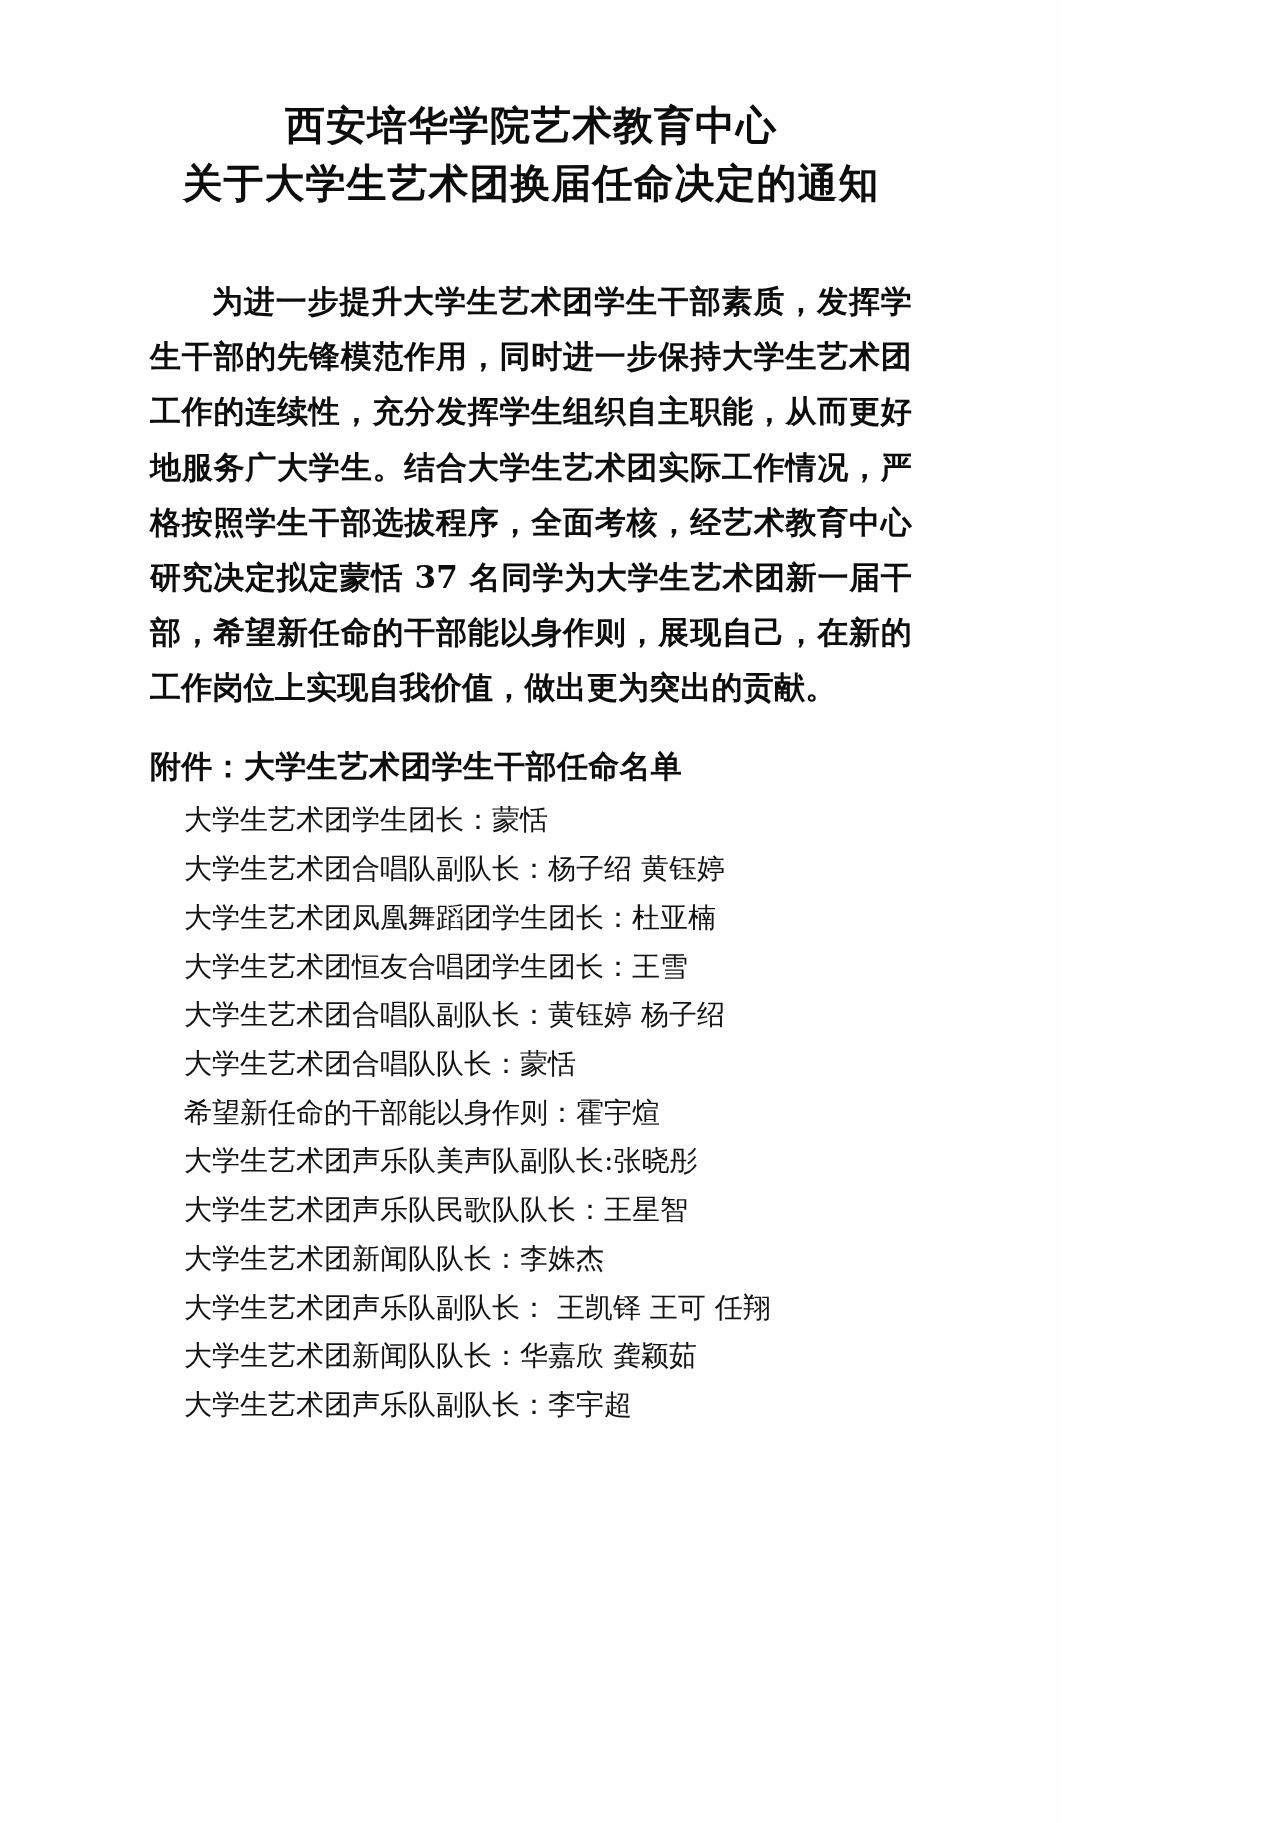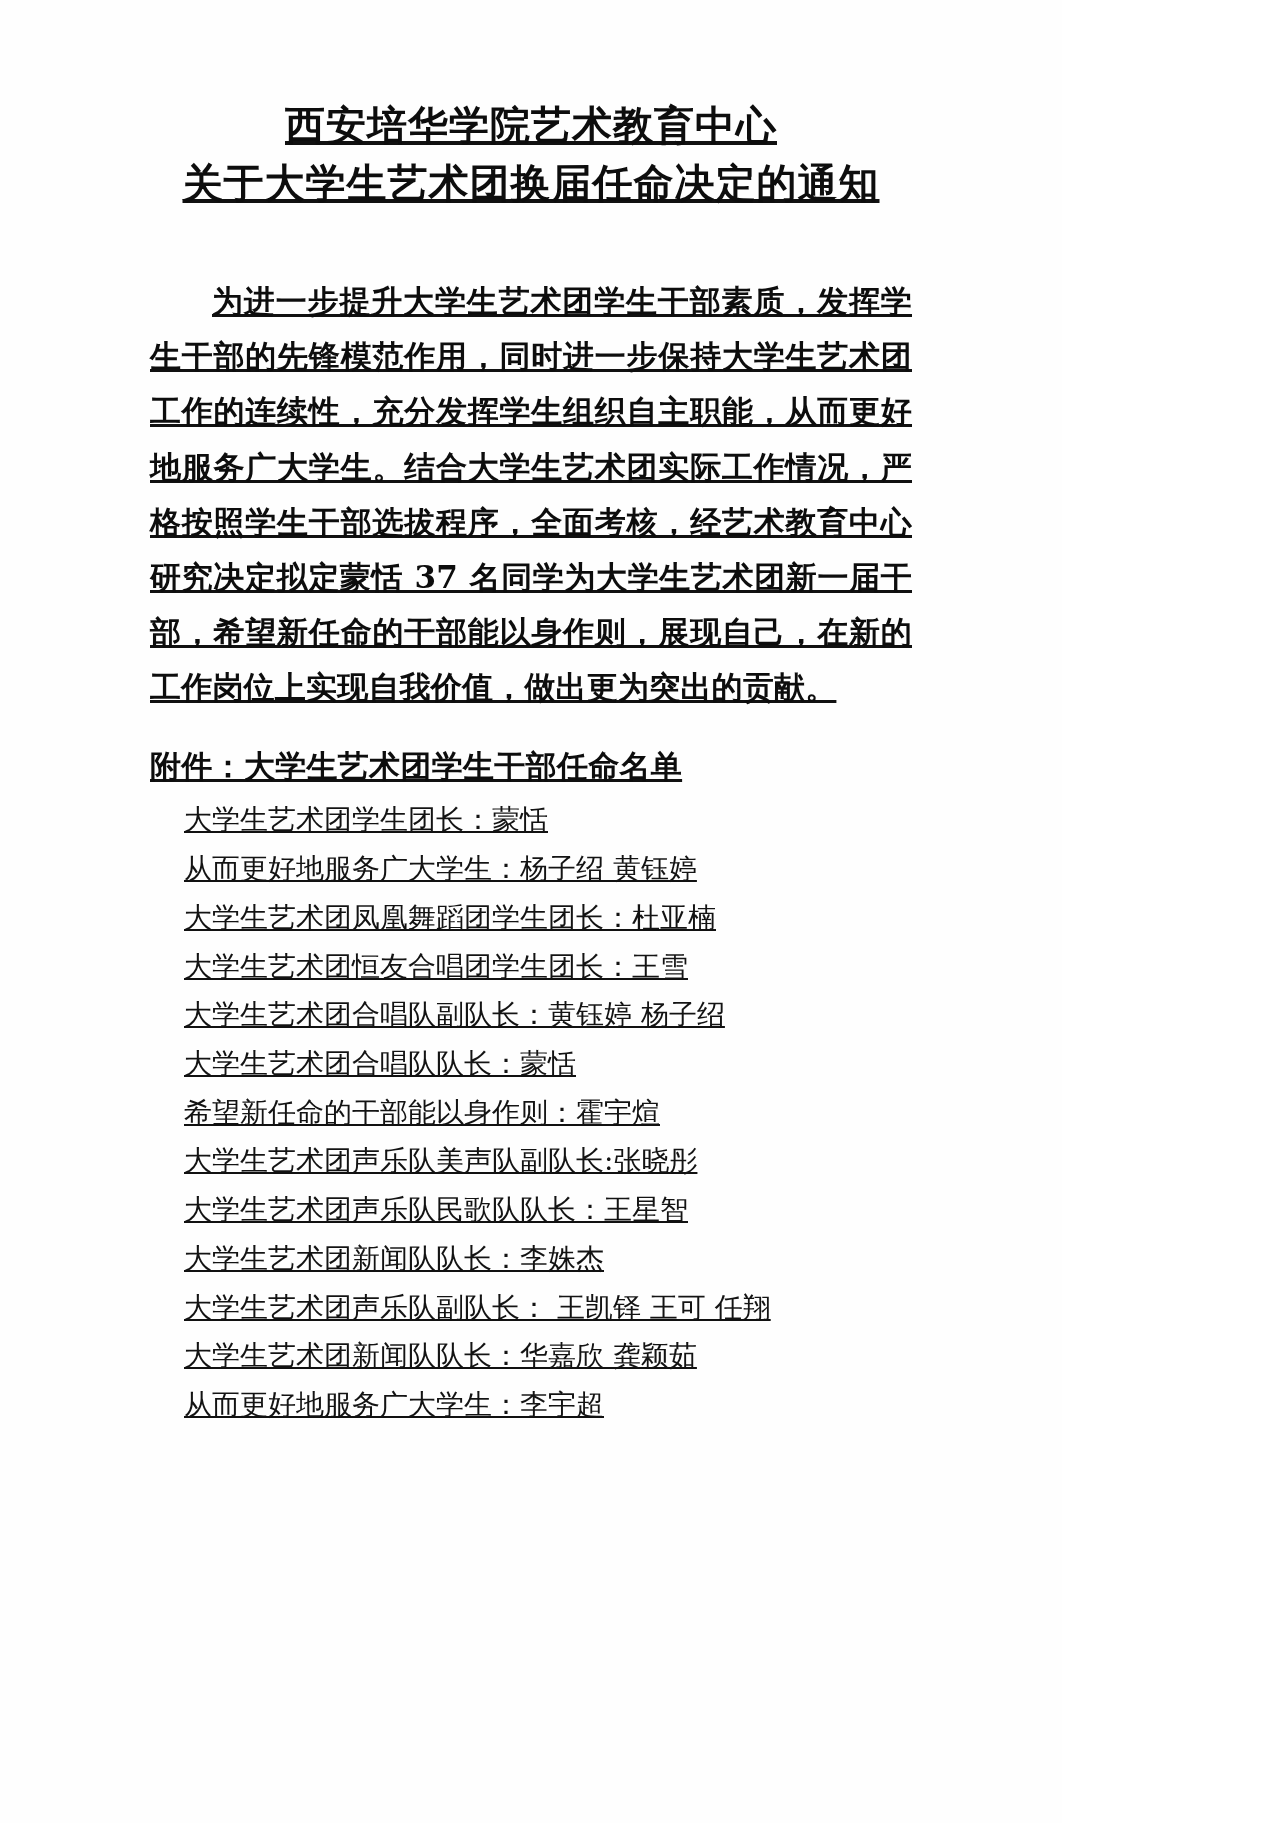--- a/index.html
+++ b/index.html
@@ -15,21 +15,20 @@
     position: relative;
     overflow: hidden;
   }
   .page {
     position: relative;
     width: 1062px;
     height: 1823px;
     box-sizing: border-box;
     padding: 96px 150px 0 150px;
     background: #fefefe;
-    text-decoration: underline;
   }
   .doc-title {
     text-align: center;
     font-size: 40px;
     font-weight: bold;
     line-height: 1.45;
     letter-spacing: 1px;
     color: #0d0d0d;
   }
   .doc-title .line2 {
@@ -84,27 +83,27 @@
     <span class="line2">关于大学生艺术团换届任命决定的通知</span>
   </div>
 
 
   <p class="body-text">为进一步提升大学生艺术团学生干部素质，发挥学生干部的先锋模范作用，同时进一步保持大学生艺术团工作的连续性，充分发挥学生组织自主职能，从而更好地服务广大学生。结合大学生艺术团实际工作情况，严格按照学生干部选拔程序，全面考核，经艺术教育中心研究决定拟定蒙恬 37 名同学为大学生艺术团新一届干部，希望新任命的干部能以身作则，展现自己，在新的工作岗位上实现自我价值，做出更为突出的贡献。</p>
 
   <div class="attachment-title">附件：大学生艺术团学生干部任命名单</div>
 
   <ul class="roster">
     <li>大学生艺术团学生团长：蒙恬</li>
-    <li>从而更好地服务广大学生：杨子绍 黄钰婷</li>
+    <li>大学生艺术团合唱队副队长：杨子绍 黄钰婷</li>
     <li>大学生艺术团凤凰舞蹈团学生团长：杜亚楠</li>
     <li>大学生艺术团恒友合唱团学生团长：王雪</li>
     <li>大学生艺术团合唱队副队长：黄钰婷 杨子绍</li>
     <li>大学生艺术团合唱队队长：蒙恬</li>
     <li>希望新任命的干部能以身作则：霍宇煊</li>
     <li>大学生艺术团声乐队美声队副队长:张晓彤</li>
     <li>大学生艺术团声乐队民歌队队长：王星智</li>
     <li>大学生艺术团新闻队队长：李姝杰</li>
     <li>大学生艺术团声乐队副队长： 王凯铎 王可 任翔</li>
     <li>大学生艺术团新闻队队长：华嘉欣 龚颖茹</li>
-    <li>从而更好地服务广大学生：李宇超</li>
+    <li>大学生艺术团声乐队副队长：李宇超</li>
   </ul>
 
 </div>
 
 </body></html>

